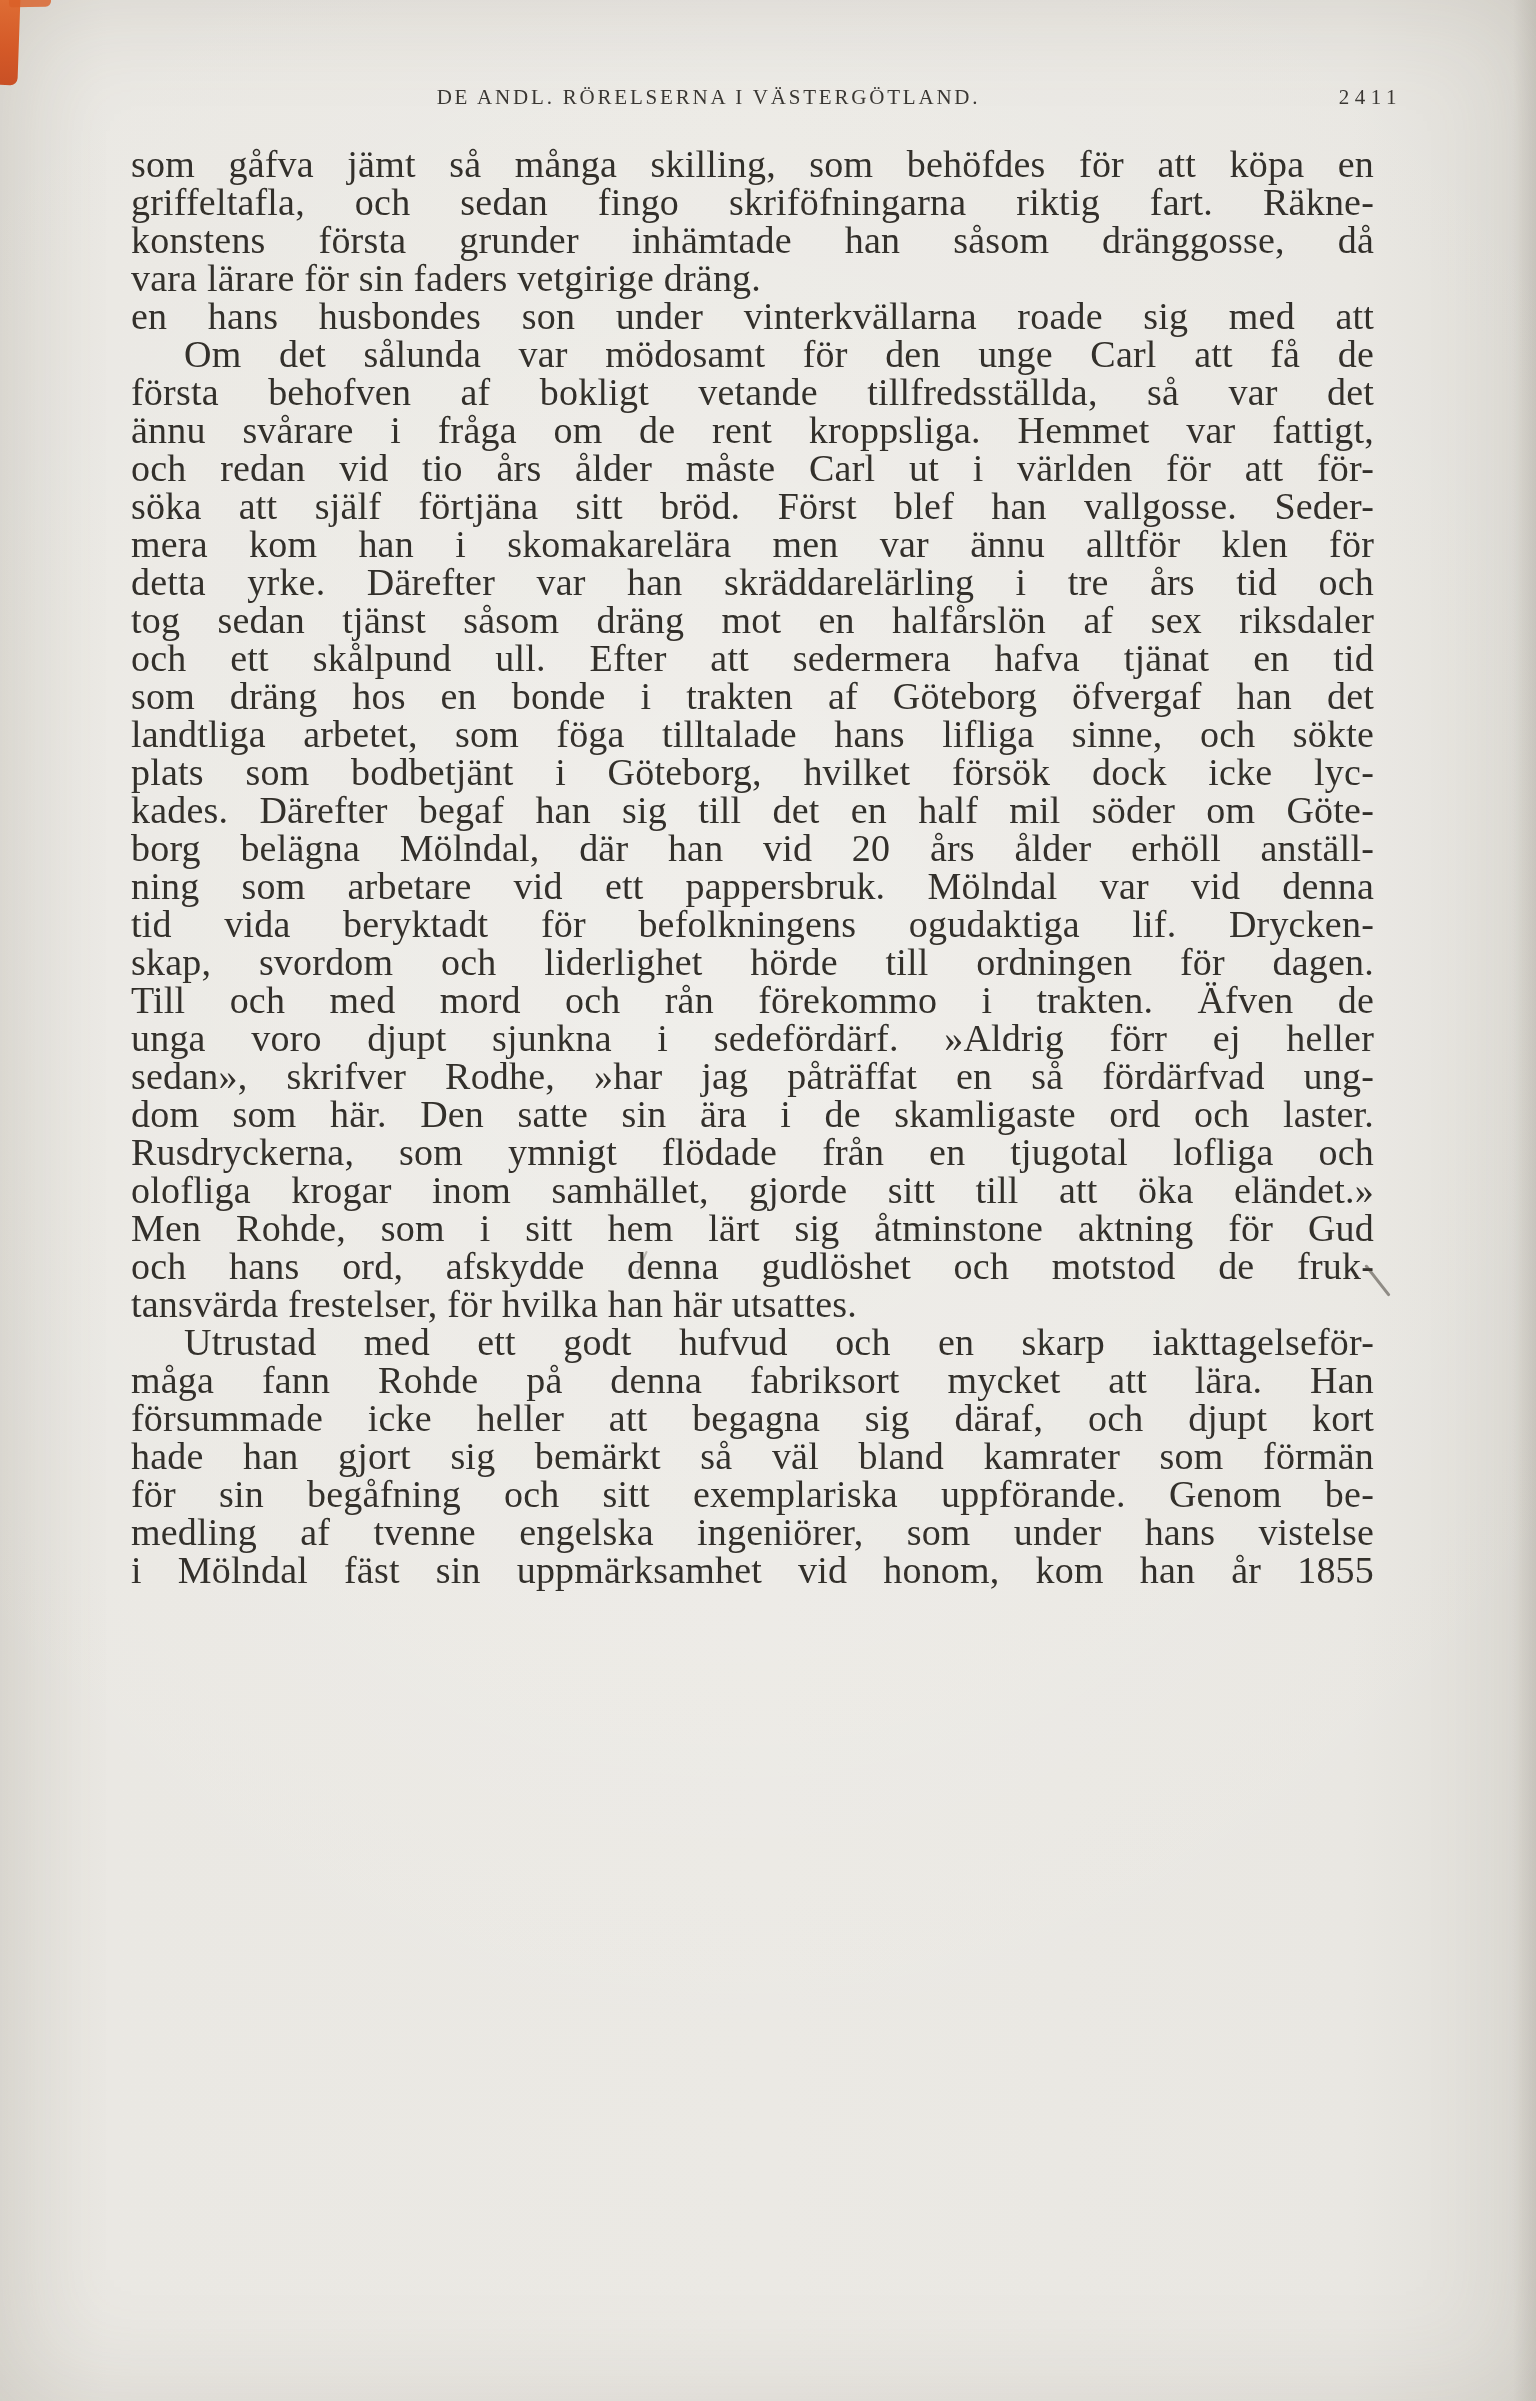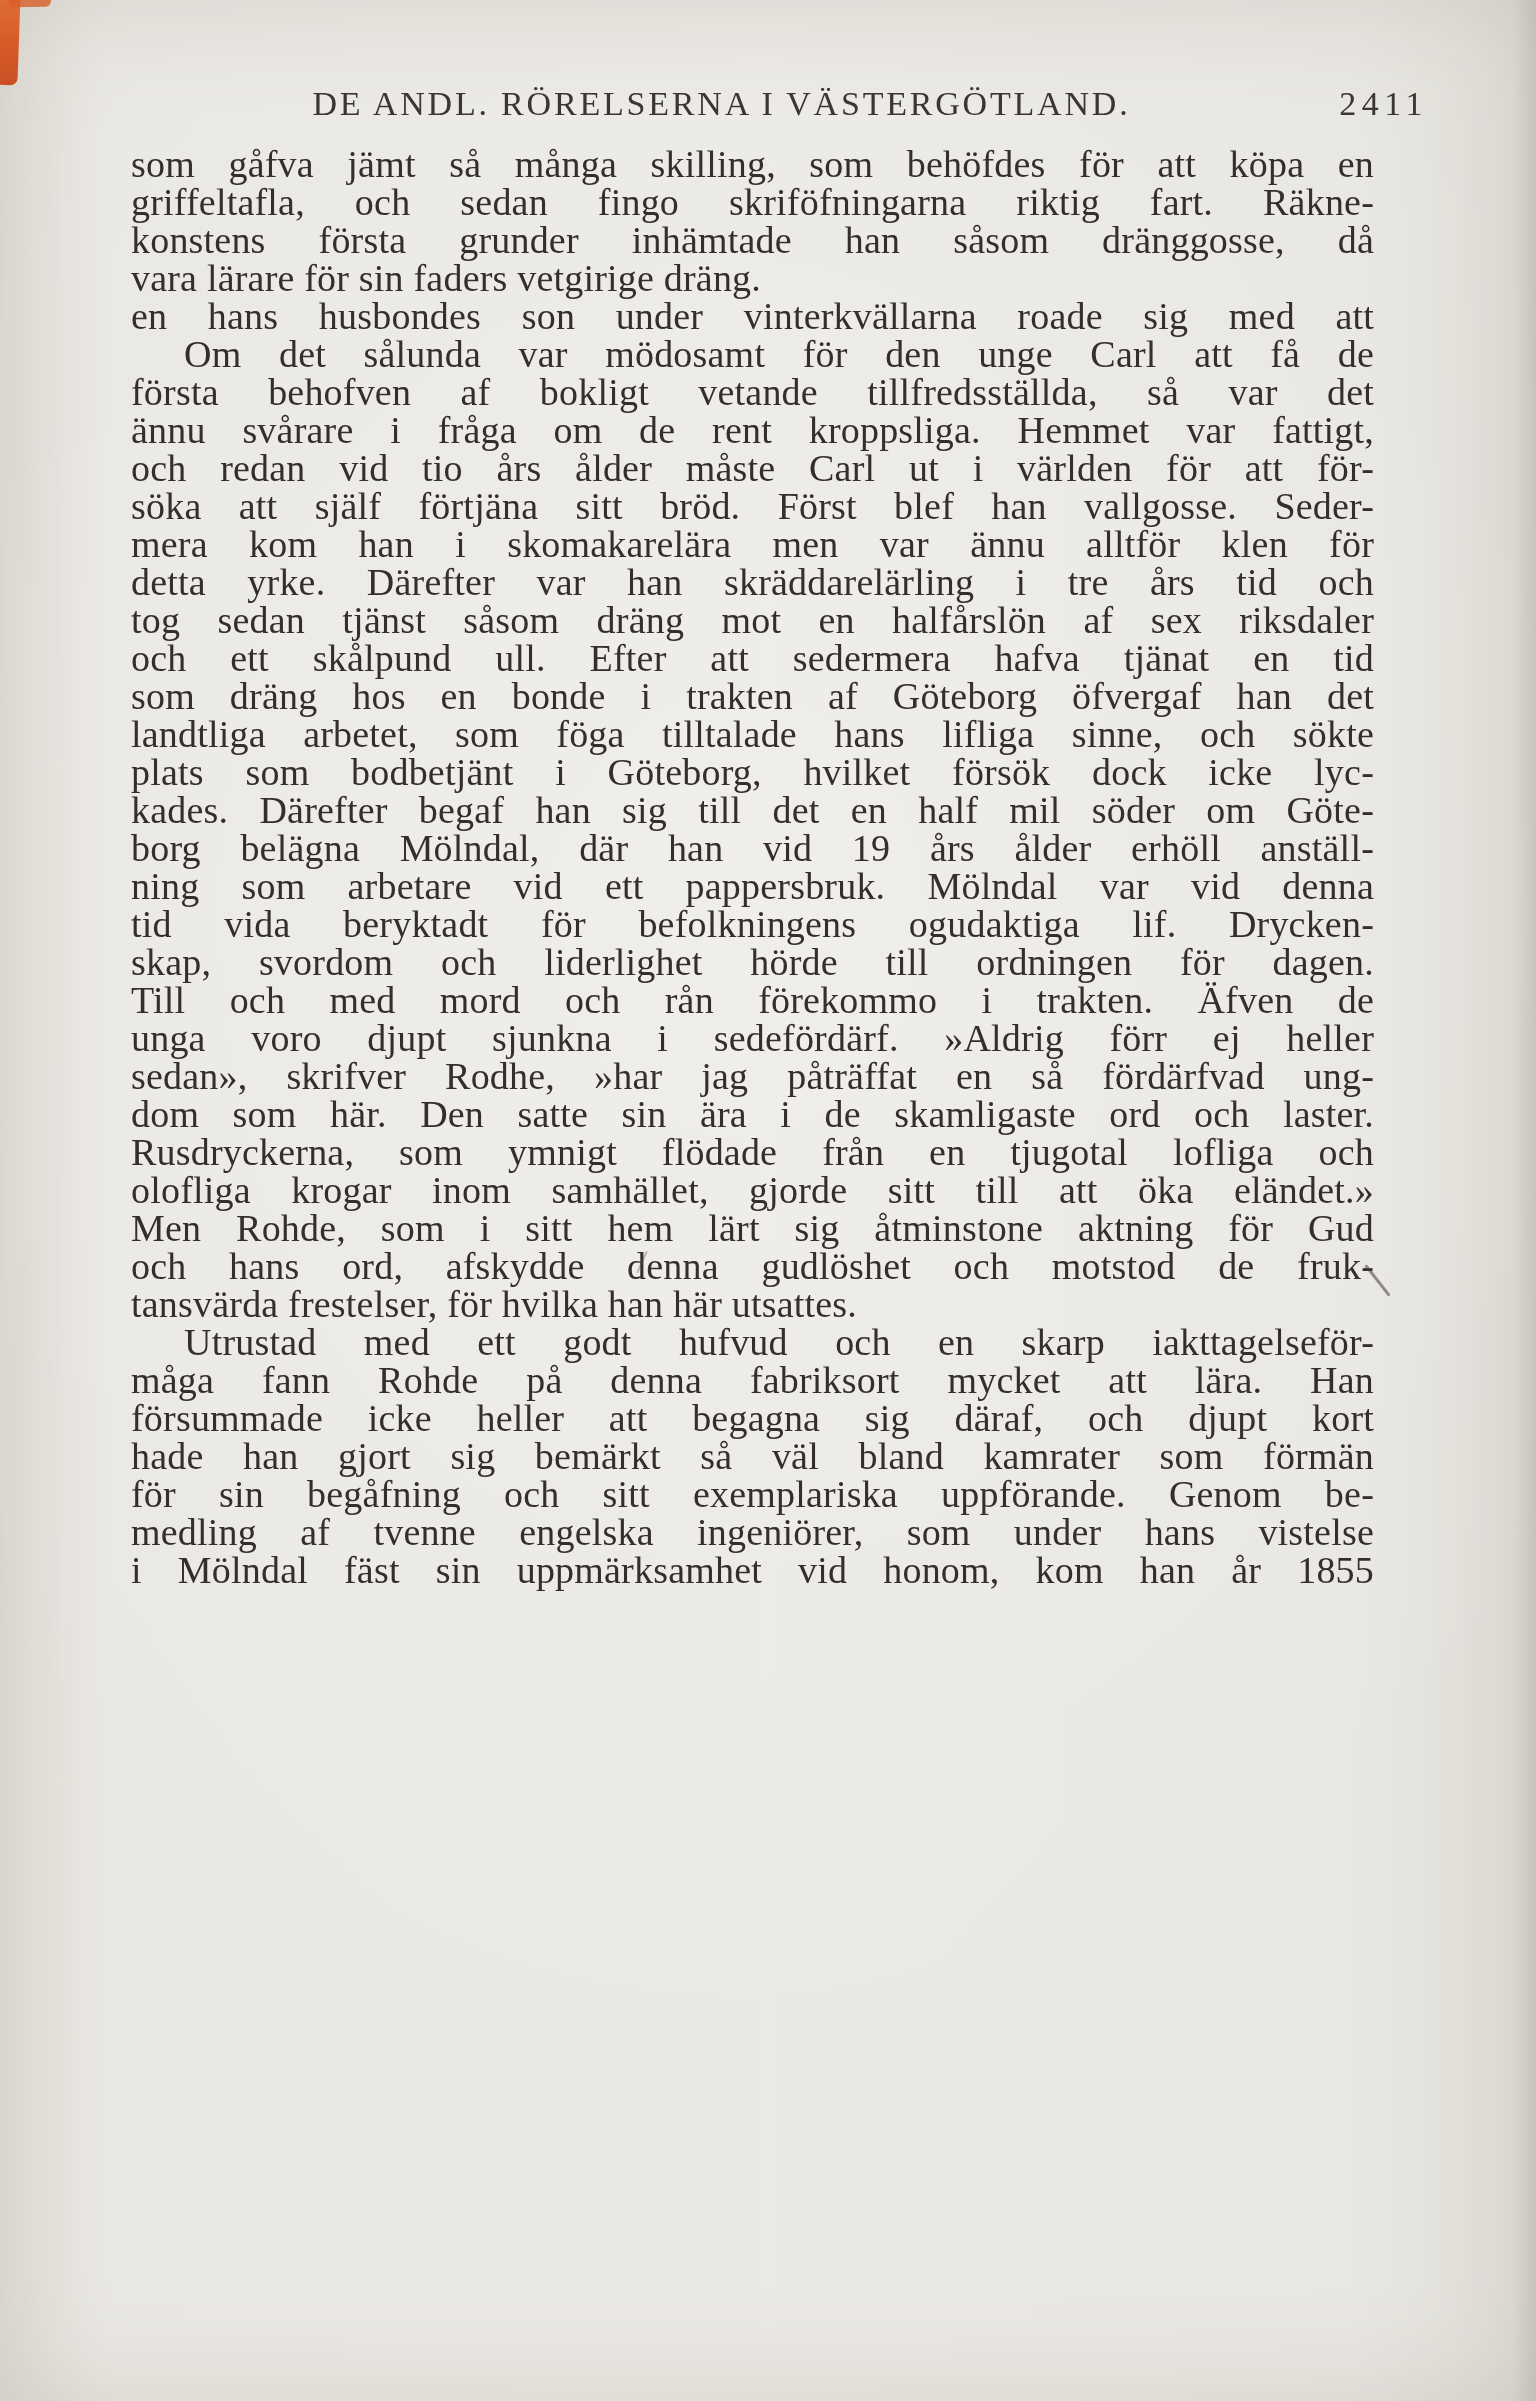--- a/index.html
+++ b/index.html
@@ -70,23 +70,23 @@
     position: absolute;
     top: 0;
     right: 0;
     width: 24px;
     height: 100%;
     background: linear-gradient(90deg, rgba(100,92,80,0) 0%, rgba(100,92,80,0.14) 100%);
   }
 
   .header {
     position: relative;
-    margin: 85px 93px 0 131px;
+    margin: 85px 119px 0 131px;
     height: 40px;
-    font-size: 34px;
+    font-size: 21px;
     letter-spacing: 2.8px;
     color: #3a3733;
     text-align: center;
   }
   .running-title {
     display: inline-block;
     transform: translateX(-66px);
     white-space: nowrap;
   }
   .page-number {
@@ -146,21 +146,21 @@
         <div class="line">och redan vid tio års ålder måste Carl ut i världen för att för-</div>
         <div class="line">söka att själf förtjäna sitt bröd.  Först blef han vallgosse.  Seder-</div>
         <div class="line">mera kom han i skomakarelära men var ännu alltför klen för</div>
         <div class="line">detta yrke.  Därefter var han skräddarelärling i tre års tid och</div>
         <div class="line">tog sedan tjänst såsom dräng mot en halfårslön af sex riksdaler</div>
         <div class="line">och ett skålpund ull.  Efter att sedermera hafva tjänat en tid</div>
         <div class="line">som dräng hos en bonde i trakten af Göteborg öfvergaf han det</div>
         <div class="line">landtliga arbetet, som föga tilltalade hans lifliga sinne, och sökte</div>
         <div class="line">plats som bodbetjänt i Göteborg, hvilket försök dock icke lyc-</div>
         <div class="line">kades.  Därefter begaf han sig till det en half mil söder om Göte-</div>
-        <div class="line">borg belägna Mölndal, där han vid 19 års ålder erhöll anställ-</div>
+        <div class="line">borg belägna Mölndal, där han vid 20 års ålder erhöll anställ-</div>
         <div class="line">ning som arbetare vid ett pappersbruk.  Mölndal var vid denna</div>
         <div class="line">tid vida beryktadt för befolkningens ogudaktiga lif.  Drycken-</div>
         <div class="line">skap, svordom och liderlighet hörde till ordningen för dagen.</div>
         <div class="line">Till och med mord och rån förekommo i trakten.  Äfven de</div>
         <div class="line">unga voro djupt sjunkna i sedefördärf.  »Aldrig förr ej heller</div>
         <div class="line">sedan», skrifver Rodhe, »har jag påträffat en så fördärfvad ung-</div>
         <div class="line">dom som här.  Den satte sin ära i de skamligaste ord och laster.</div>
         <div class="line">Rusdryckerna, som ymnigt flödade från en tjugotal lofliga och</div>
         <div class="line">olofliga krogar inom samhället, gjorde sitt till att öka eländet.»</div>
         <div class="line">Men Rohde, som i sitt hem lärt sig åtminstone aktning för Gud</div>

